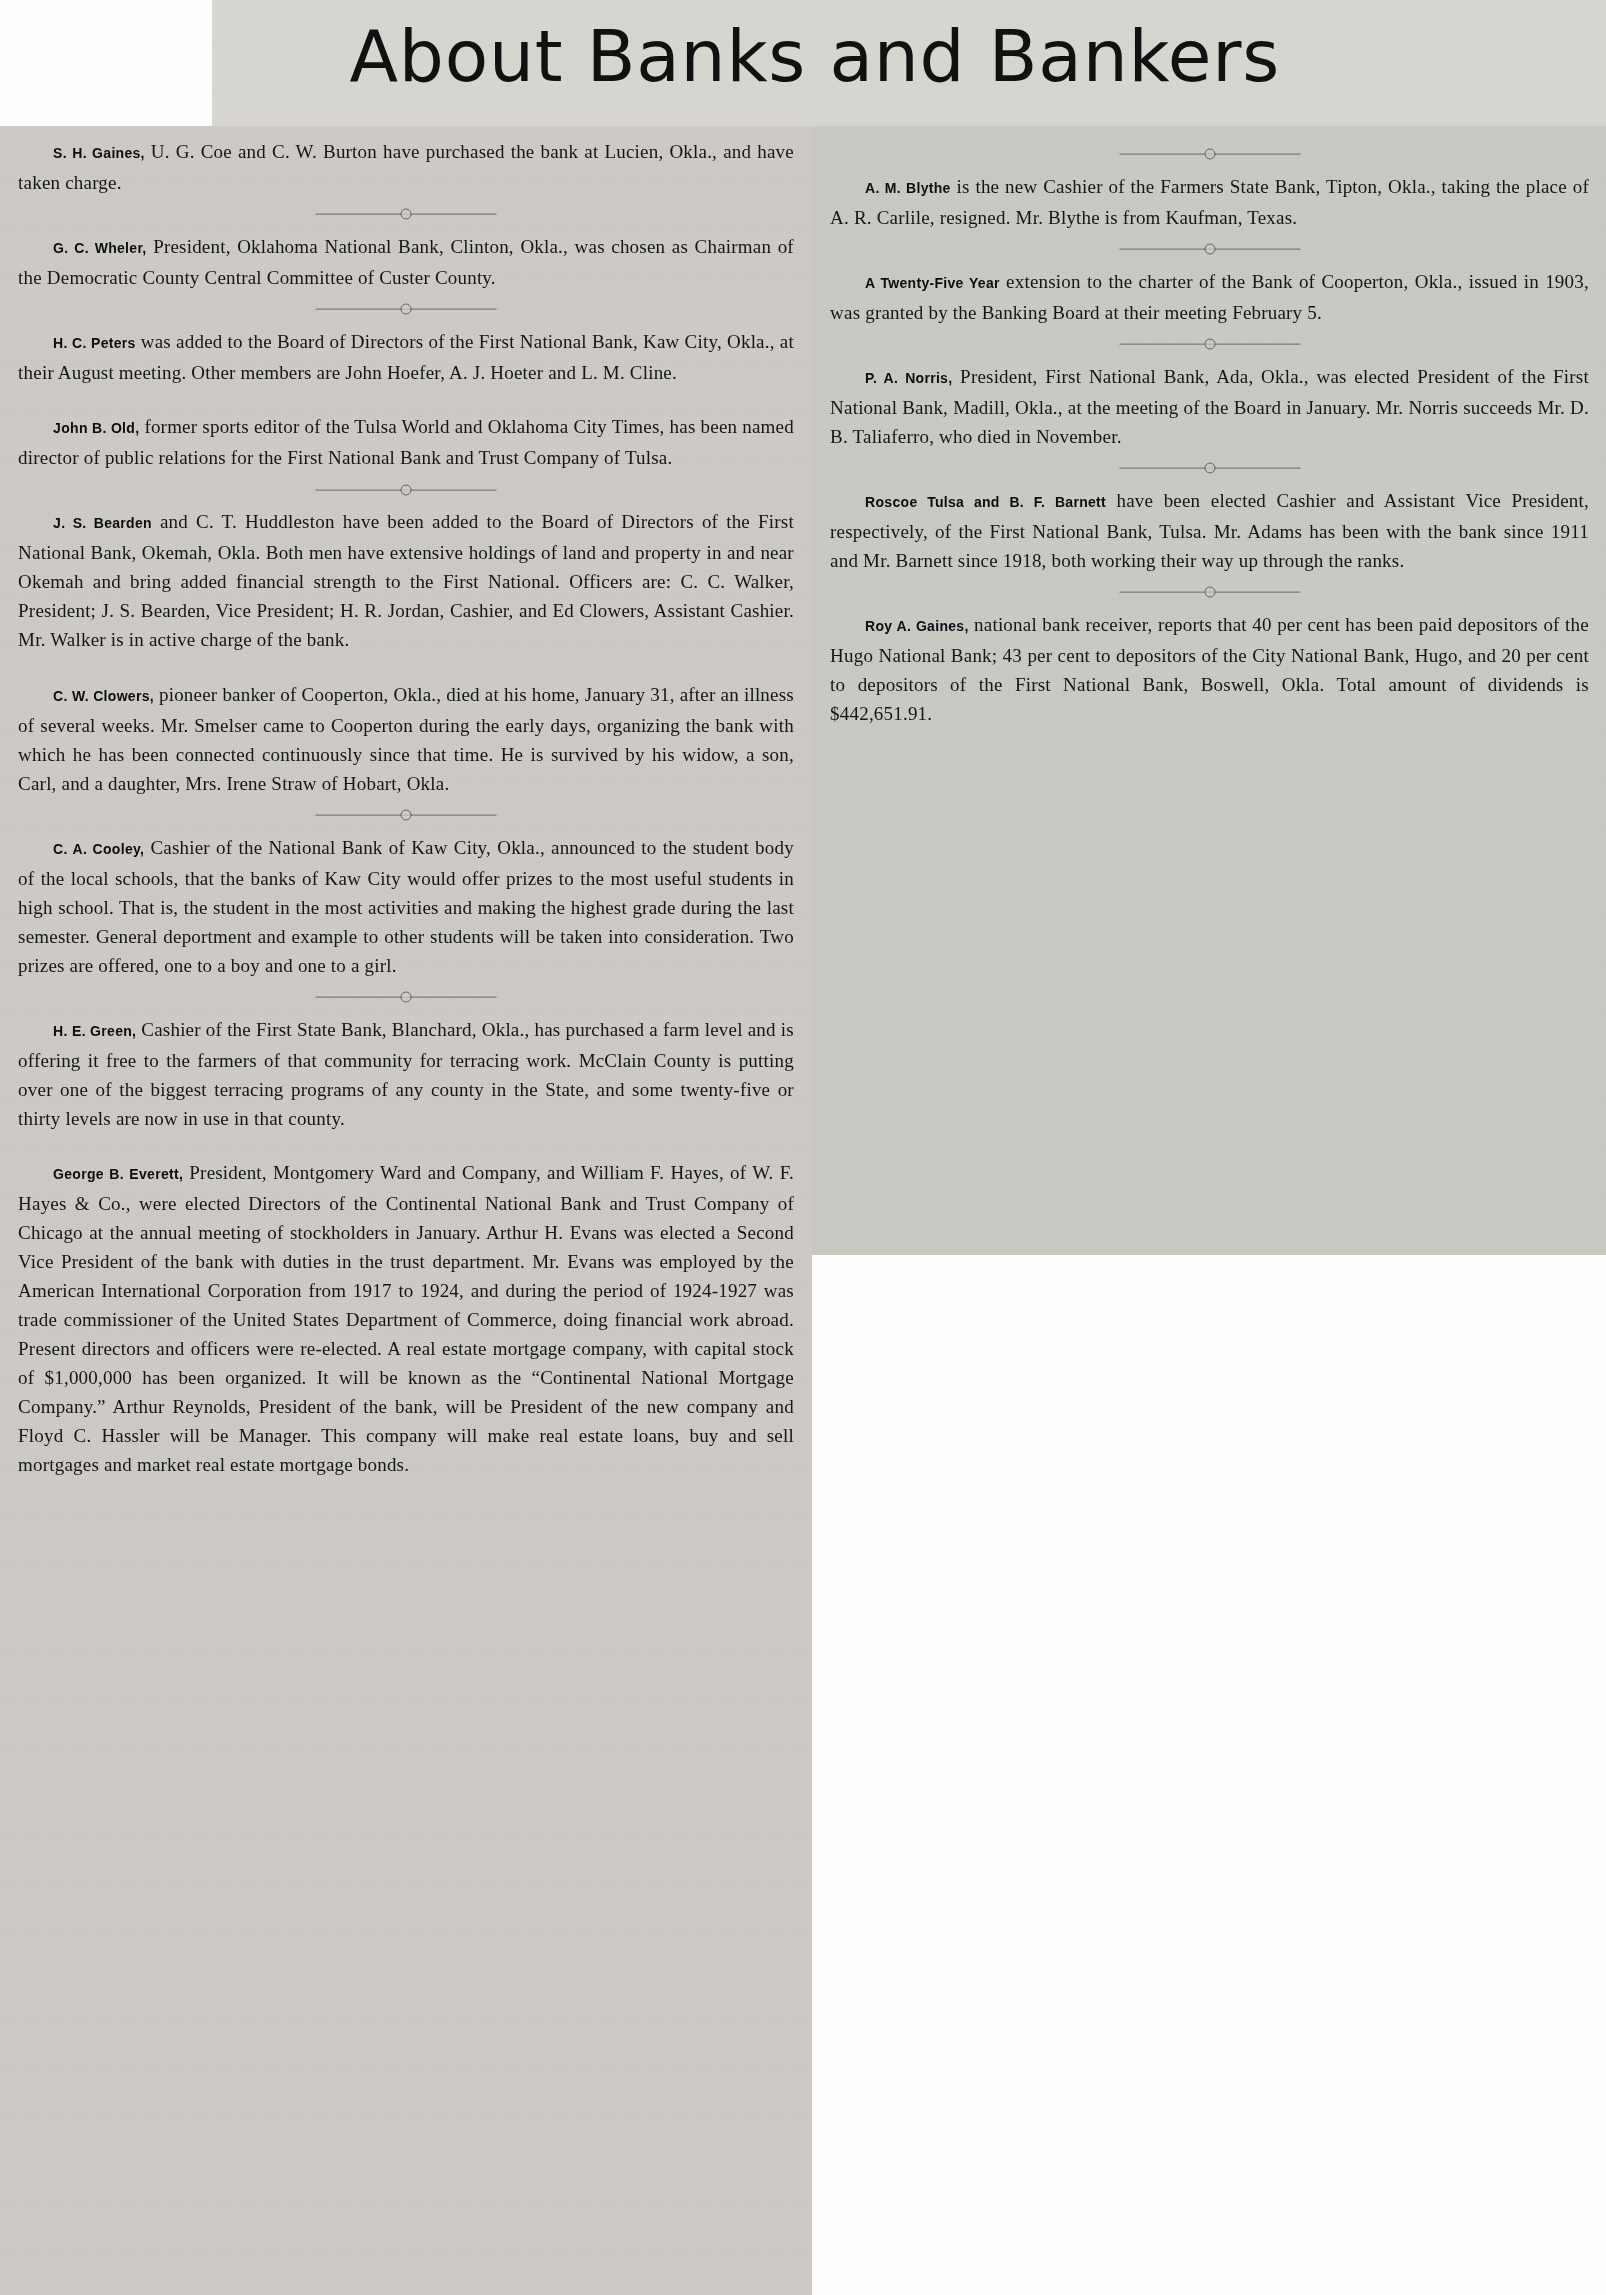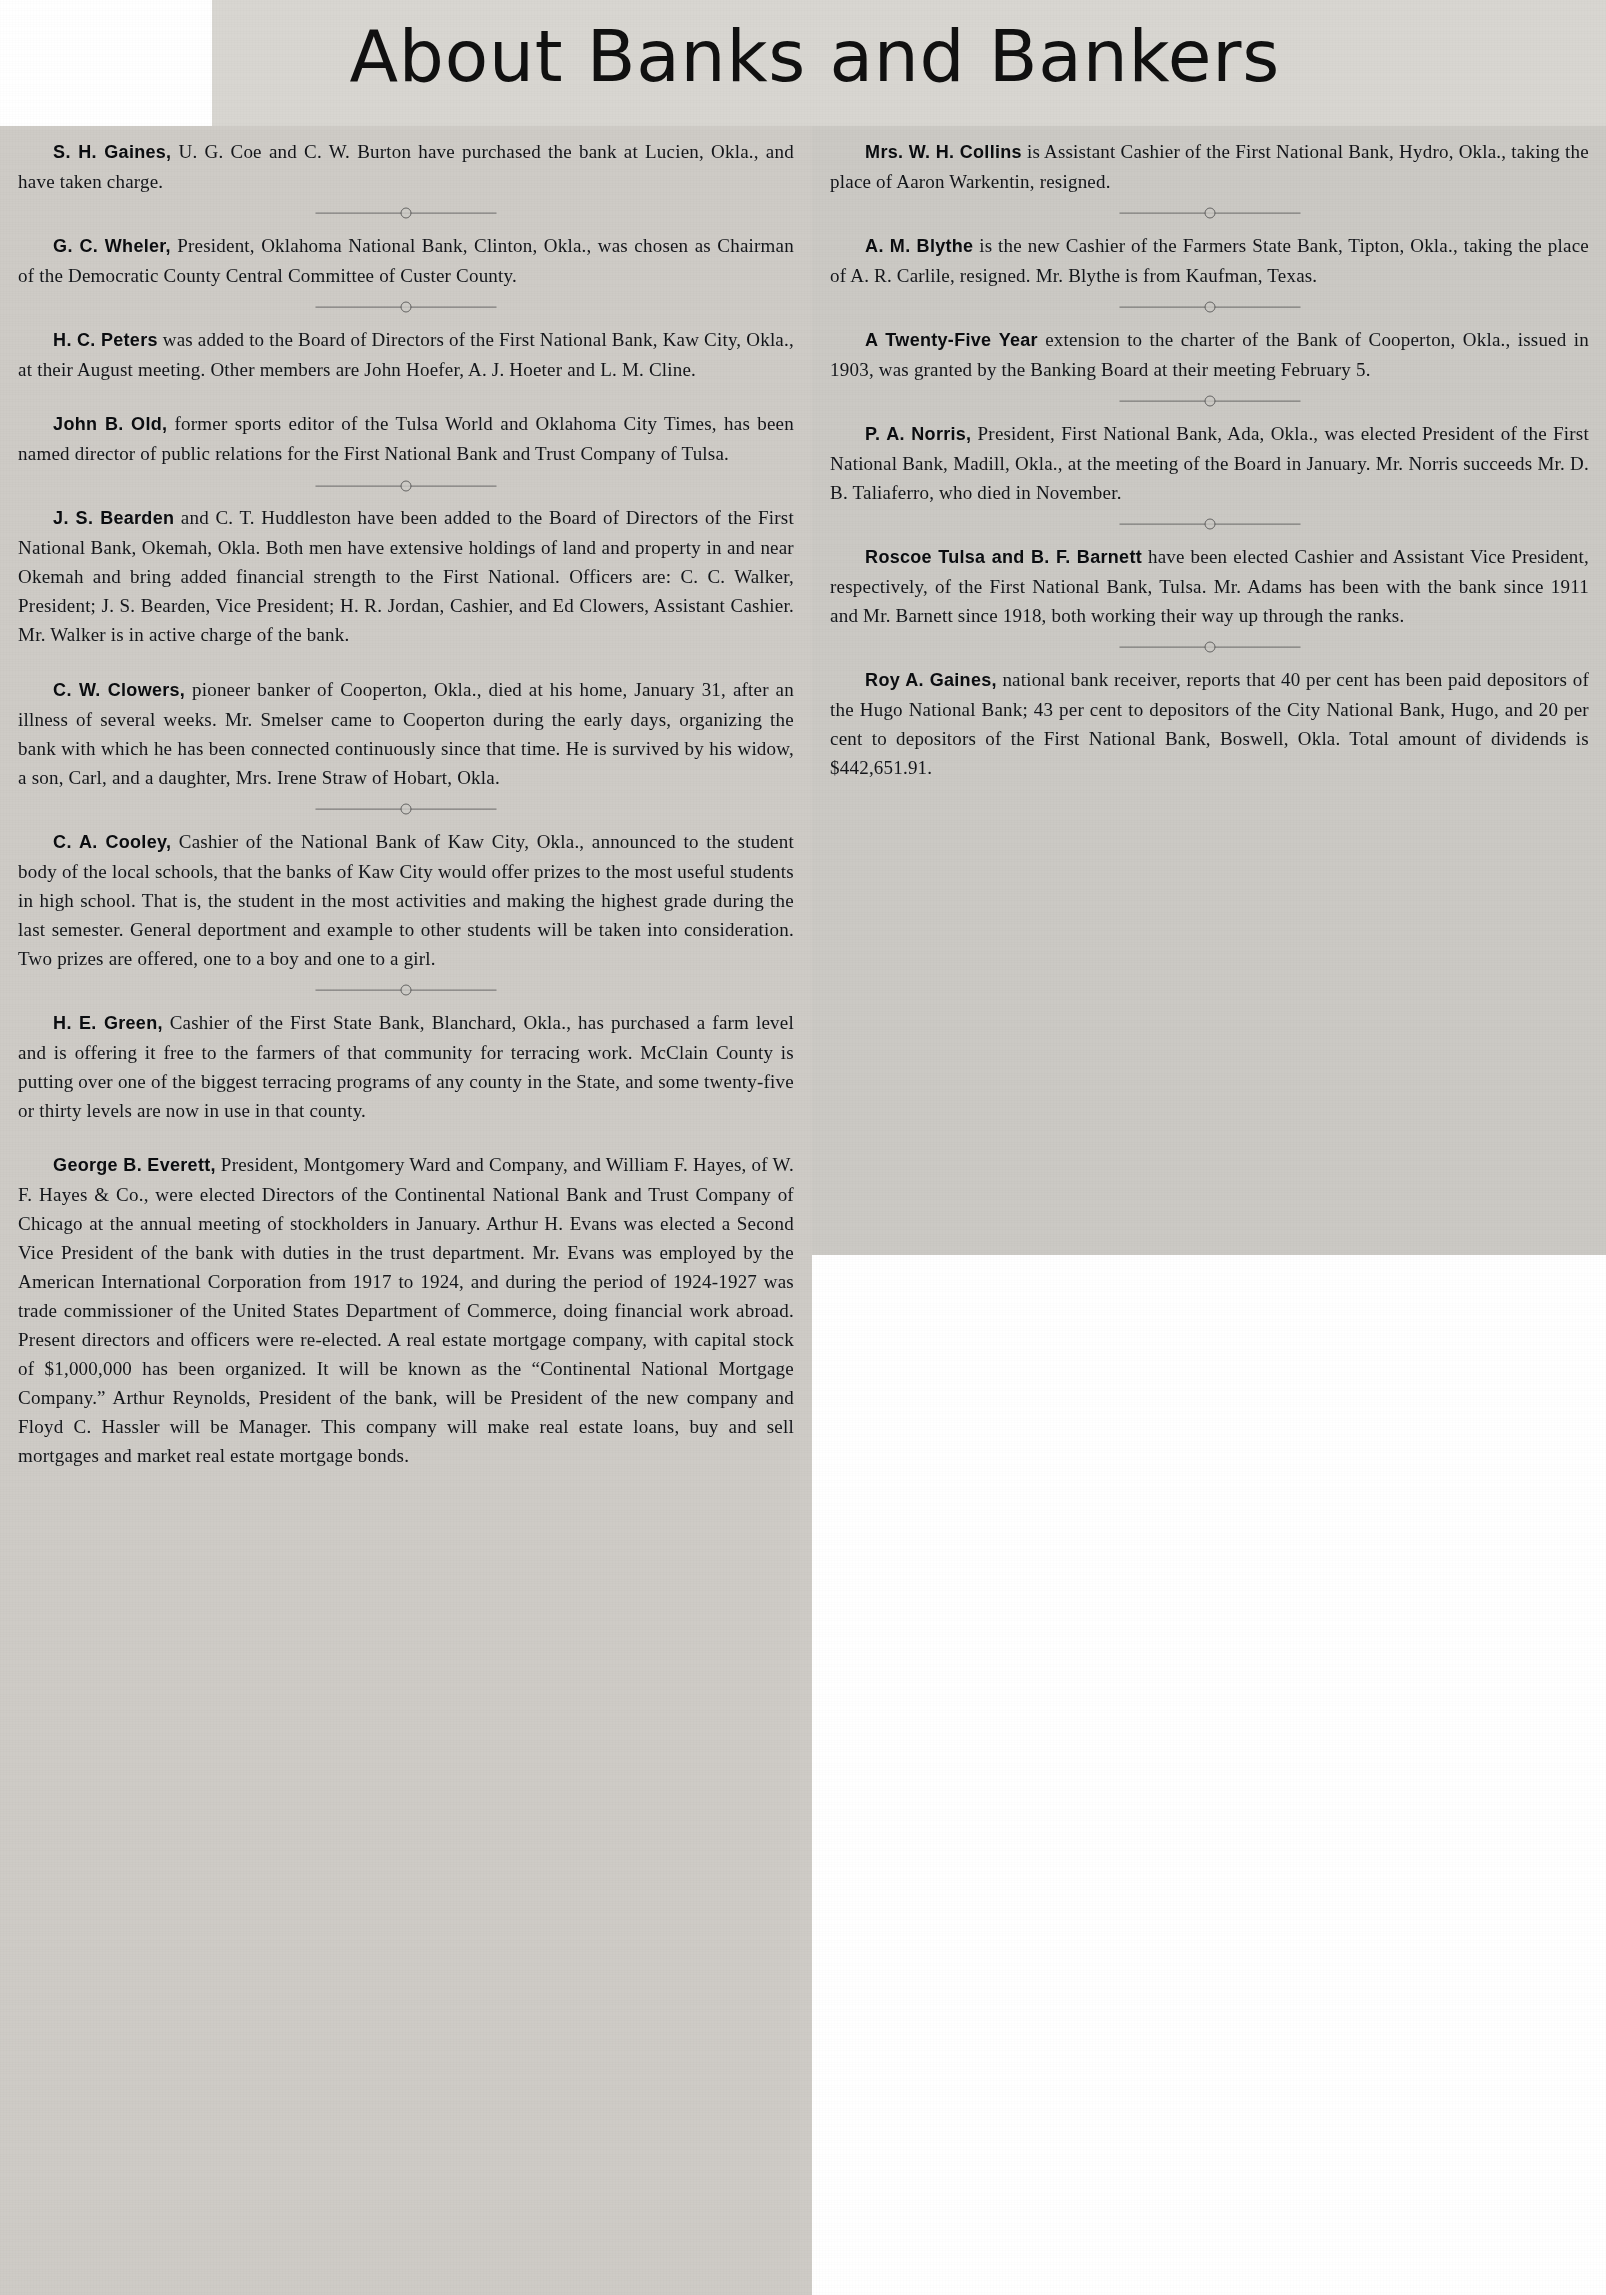--- a/index.html
+++ b/index.html
@@ -114,21 +114,21 @@
     line-height: 29px;
     text-align: justify;
     text-indent: 35px;
     margin: 0 0 0 0;
     padding: 0 4.5px;
     letter-spacing: 0.2px;
   }
   .para b {
     font-family: "Liberation Sans", sans-serif;
     font-weight: bold;
-    font-size: 18px;
+    font-size: 14px;
     letter-spacing: 0.3px;
     color: #0b0d10;
   }
 
   .sep {
     height: 35px;
     position: relative;
   }
   .sep::before {
     content: "";
@@ -196,21 +196,20 @@
         <p class="para"><b>C. W. Clowers,</b><span> pioneer banker of Cooperton, Okla., died at his home, January 31, after an illness of several weeks. Mr. Smelser came to Cooperton during the early days, organizing the bank with which he has been connected continuously since that time. He is survived by his widow, a son, Carl, and a daughter, Mrs. Irene Straw of Hobart, Okla.</span></p>
         <div class="sep"></div>
         <p class="para"><b>C. A. Cooley,</b><span> Cashier of the National Bank of Kaw City, Okla., announced to the student body of the local schools, that the banks of Kaw City would offer prizes to the most useful students in high school. That is, the student in the most activities and making the highest grade during the last semester. General deportment and example to other students will be taken into consideration. Two prizes are offered, one to a boy and one to a girl.</span></p>
         <div class="sep"></div>
         <p class="para"><b>H. E. Green,</b><span> Cashier of the First State Bank, Blanchard, Okla., has purchased a farm level and is offering it free to the farmers of that community for terracing work. McClain County is putting over one of the biggest terracing programs of any county in the State, and some twenty-five or thirty levels are now in use in that county.</span></p>
         <div class="gap-lg"></div>
         <p class="para"><b>George B. Everett,</b><span> President, Montgomery Ward and Company, and William F. Hayes, of W. F. Hayes &amp; Co., were elected Directors of the Continental National Bank and Trust Company of Chicago at the annual meeting of stockholders in January. Arthur H. Evans was elected a Second Vice President of the bank with duties in the trust department. Mr. Evans was employed by the American International Corporation from 1917 to 1924, and during the period of 1924-1927 was trade commissioner of the United States Department of Commerce, doing financial work abroad. Present directors and officers were re-elected. A real estate mortgage company, with capital stock of $1,000,000 has been organized. It will be known as the “Continental National Mortgage Company.” Arthur Reynolds, President of the bank, will be President of the new company and Floyd C. Hassler will be Manager. This company will make real estate loans, buy and sell mortgages and market real estate mortgage bonds.</span></p>
       </div>
 
       <div class="col col-right">
-        <p class="para"><b>Mrs. W. H. Collins</b><span> is Assistant Cashier of the First National Bank, Hydro, Okla., taking the place of Aaron Warkentin, resigned.</span></p>
         <div class="sep"></div>
         <p class="para"><b>A. M. Blythe</b><span> is the new Cashier of the Farmers State Bank, Tipton, Okla., taking the place of A. R. Carlile, resigned. Mr. Blythe is from Kaufman, Texas.</span></p>
         <div class="sep"></div>
         <p class="para"><b>A Twenty-Five Year</b><span> extension to the charter of the Bank of Cooperton, Okla., issued in 1903, was granted by the Banking Board at their meeting February 5.</span></p>
         <div class="sep"></div>
         <p class="para"><b>P. A. Norris,</b><span> President, First National Bank, Ada, Okla., was elected President of the First National Bank, Madill, Okla., at the meeting of the Board in January. Mr. Norris succeeds Mr. D. B. Taliaferro, who died in November.</span></p>
         <div class="sep"></div>
         <p class="para"><b>Roscoe Tulsa and B. F. Barnett</b><span> have been elected Cashier and Assistant Vice President, respectively, of the First National Bank, Tulsa. Mr. Adams has been with the bank since 1911 and Mr. Barnett since 1918, both working their way up through the ranks.</span></p>
         <div class="sep"></div>
         <p class="para"><b>Roy A. Gaines,</b><span> national bank receiver, reports that 40 per cent has been paid depositors of the Hugo National Bank; 43 per cent to depositors of the City National Bank, Hugo, and 20 per cent to depositors of the First National Bank, Boswell, Okla. Total amount of dividends is $442,651.91.</span></p>

